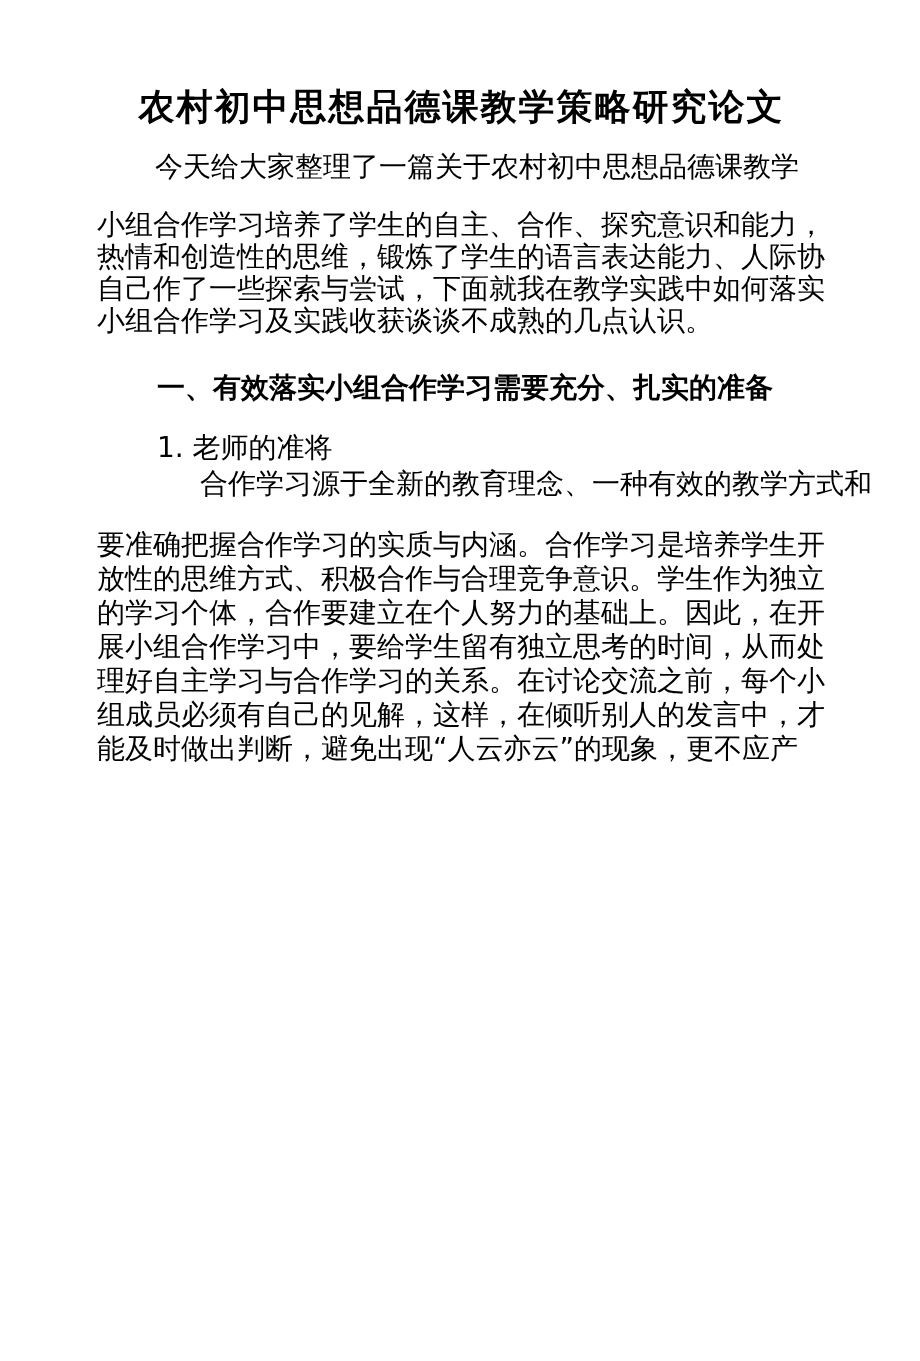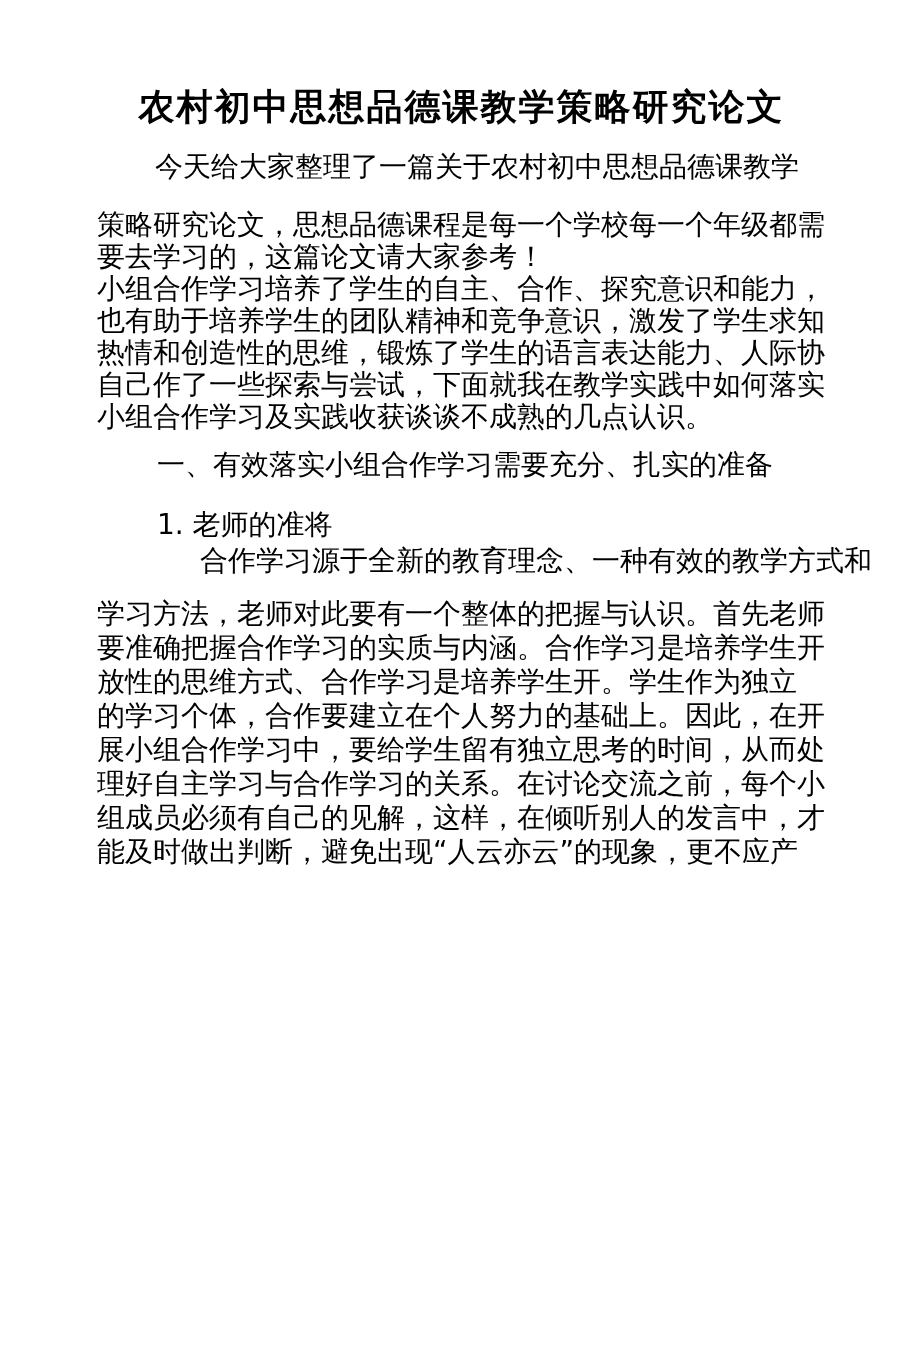--- a/index.html
+++ b/index.html
@@ -37,58 +37,52 @@
   .intro { }
   .intro .first-line { margin-bottom: 26px; }
   .p2 { margin-bottom: 8px; }
   .heading-1, .heading-2 {
     font-size: 28px;
     font-weight: 400;
     line-height: 32px;
     padding-left: 60px;
     white-space: nowrap;
   }
-  .heading-1 { margin-top: 16px; }
+  .heading-1 { margin-top: 35px; font-weight: bold; }
   .heading-2 { margin-top: 28px; }
-  .p4 .first-line { margin-top: 4px; margin-bottom: 20px; line-height: 32px; }
+  .p4 .first-line { margin-top: 4px; margin-bottom: 28px; line-height: 32px; }
 </style>
 </head>
 <body>
 
 <div class="page">
 
   <h1 class="doc-title">农村初中思想品德课教学策略研究论文</h1>
 
   <section class="para lh-norm intro">
     <div class="first-line indent-2">今天给大家整理了一篇关于农村初中思想品德课教学</div>
-    <div class="lines">
-        <div class="line">策略研究论文，思想品德课程是每一个学校每一个年级都需</div>
-        <div class="line">要去学习的，这篇论文请大家参考！</div>
-      </div>
   </section>
 
 
   <section class="para lh-norm p3">
       <div class="line">小组合作学习培养了学生的自主、合作、探究意识和能力，</div>
-      <div class="line">也有助于培养学生的团队精神和竞争意识，激发了学生求知</div>
       <div class="line">热情和创造性的思维，锻炼了学生的语言表达能力、人际协</div>
       <div class="line">自己作了一些探索与尝试，下面就我在教学实践中如何落实</div>
       <div class="line">小组合作学习及实践收获谈谈不成熟的几点认识。</div>
     </section>
 
   <h2 class="heading-1">一、有效落实小组合作学习需要充分、扎实的准备</h2>
 
   <h3 class="heading-2">1. 老师的准将</h3>
 
   <section class="para p4">
     <div class="first-line indent-4">合作学习源于全新的教育理念、一种有效的教学方式和</div>
     <div class="lines lh-34">
-        <div class="line">学习方法，老师对此要有一个整体的把握与认识。首先老师</div>
         <div class="line">要准确把握合作学习的实质与内涵。合作学习是培养学生开</div>
-        <div class="line">放性的思维方式、合作学习是培养学生开。学生作为独立</div>
+        <div class="line">放性的思维方式、积极合作与合理竞争意识。学生作为独立</div>
         <div class="line">的学习个体，合作要建立在个人努力的基础上。因此，在开</div>
         <div class="line">展小组合作学习中，要给学生留有独立思考的时间，从而处</div>
         <div class="line">理好自主学习与合作学习的关系。在讨论交流之前，每个小</div>
         <div class="line">组成员必须有自己的见解，这样，在倾听别人的发言中，才</div>
         <div class="line">能及时做出判断，避免出现“人云亦云”的现象，更不应产</div>
       </div>
   </section>
 
 </div>
 

